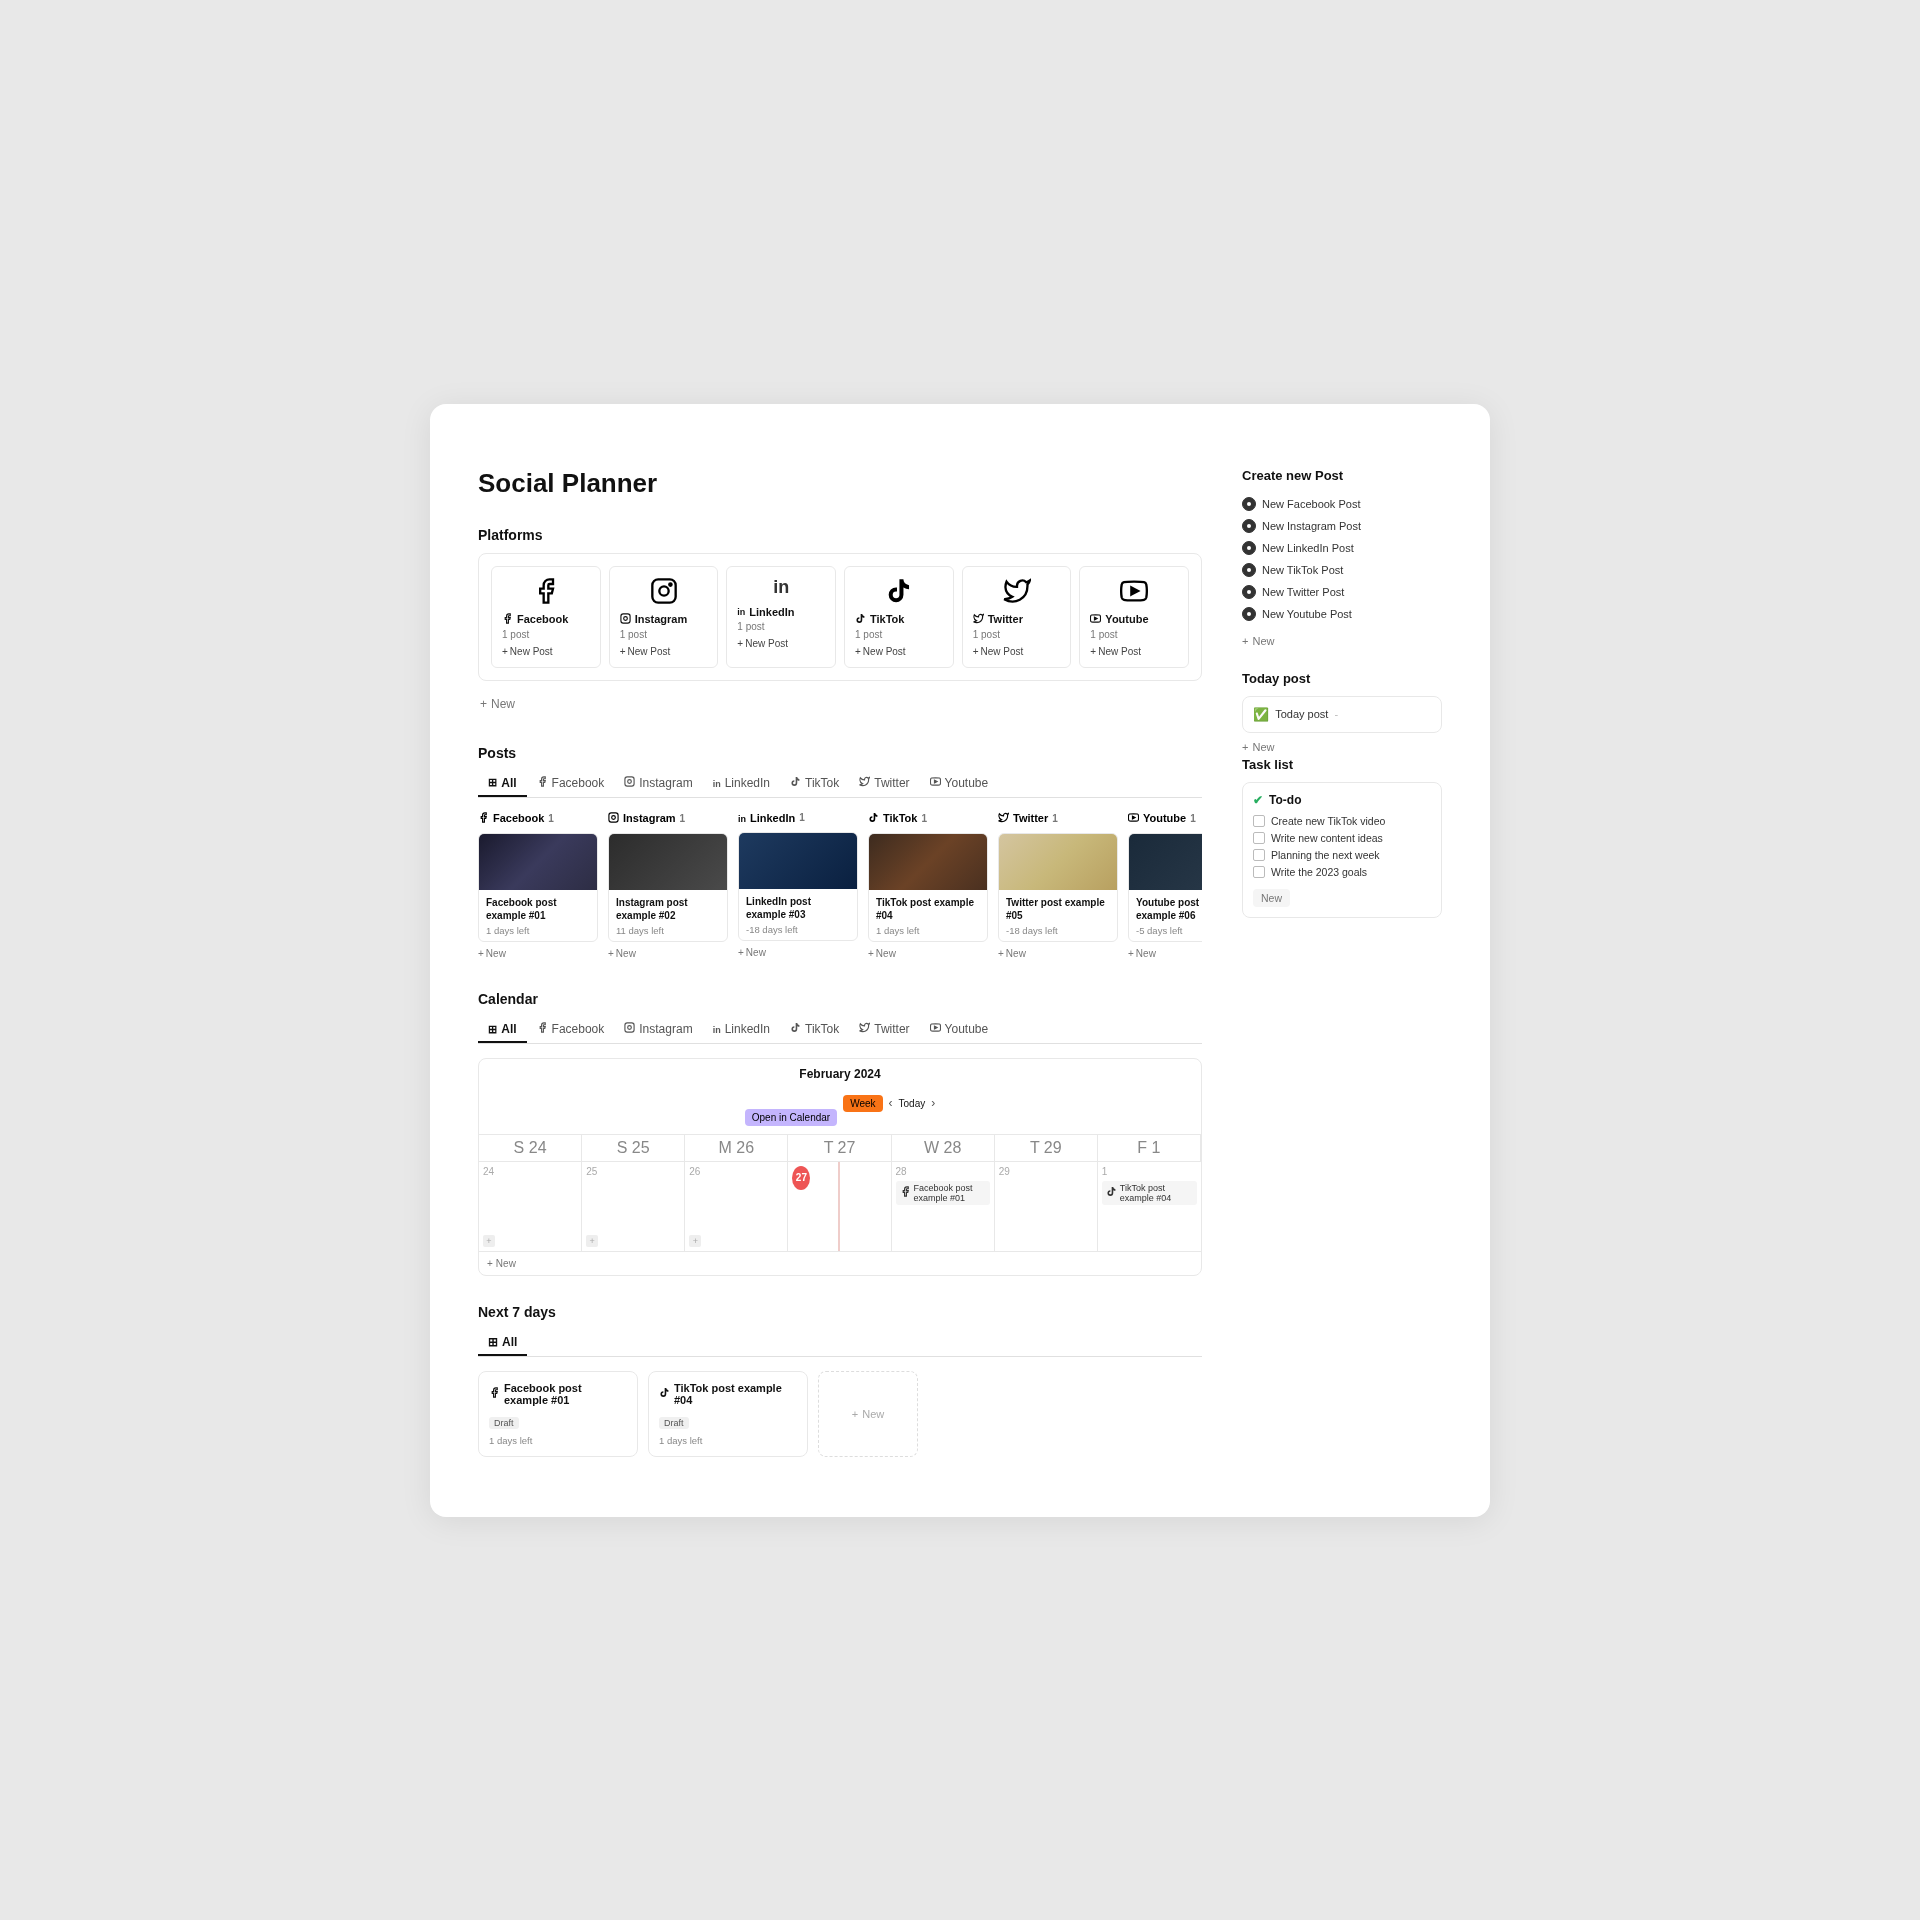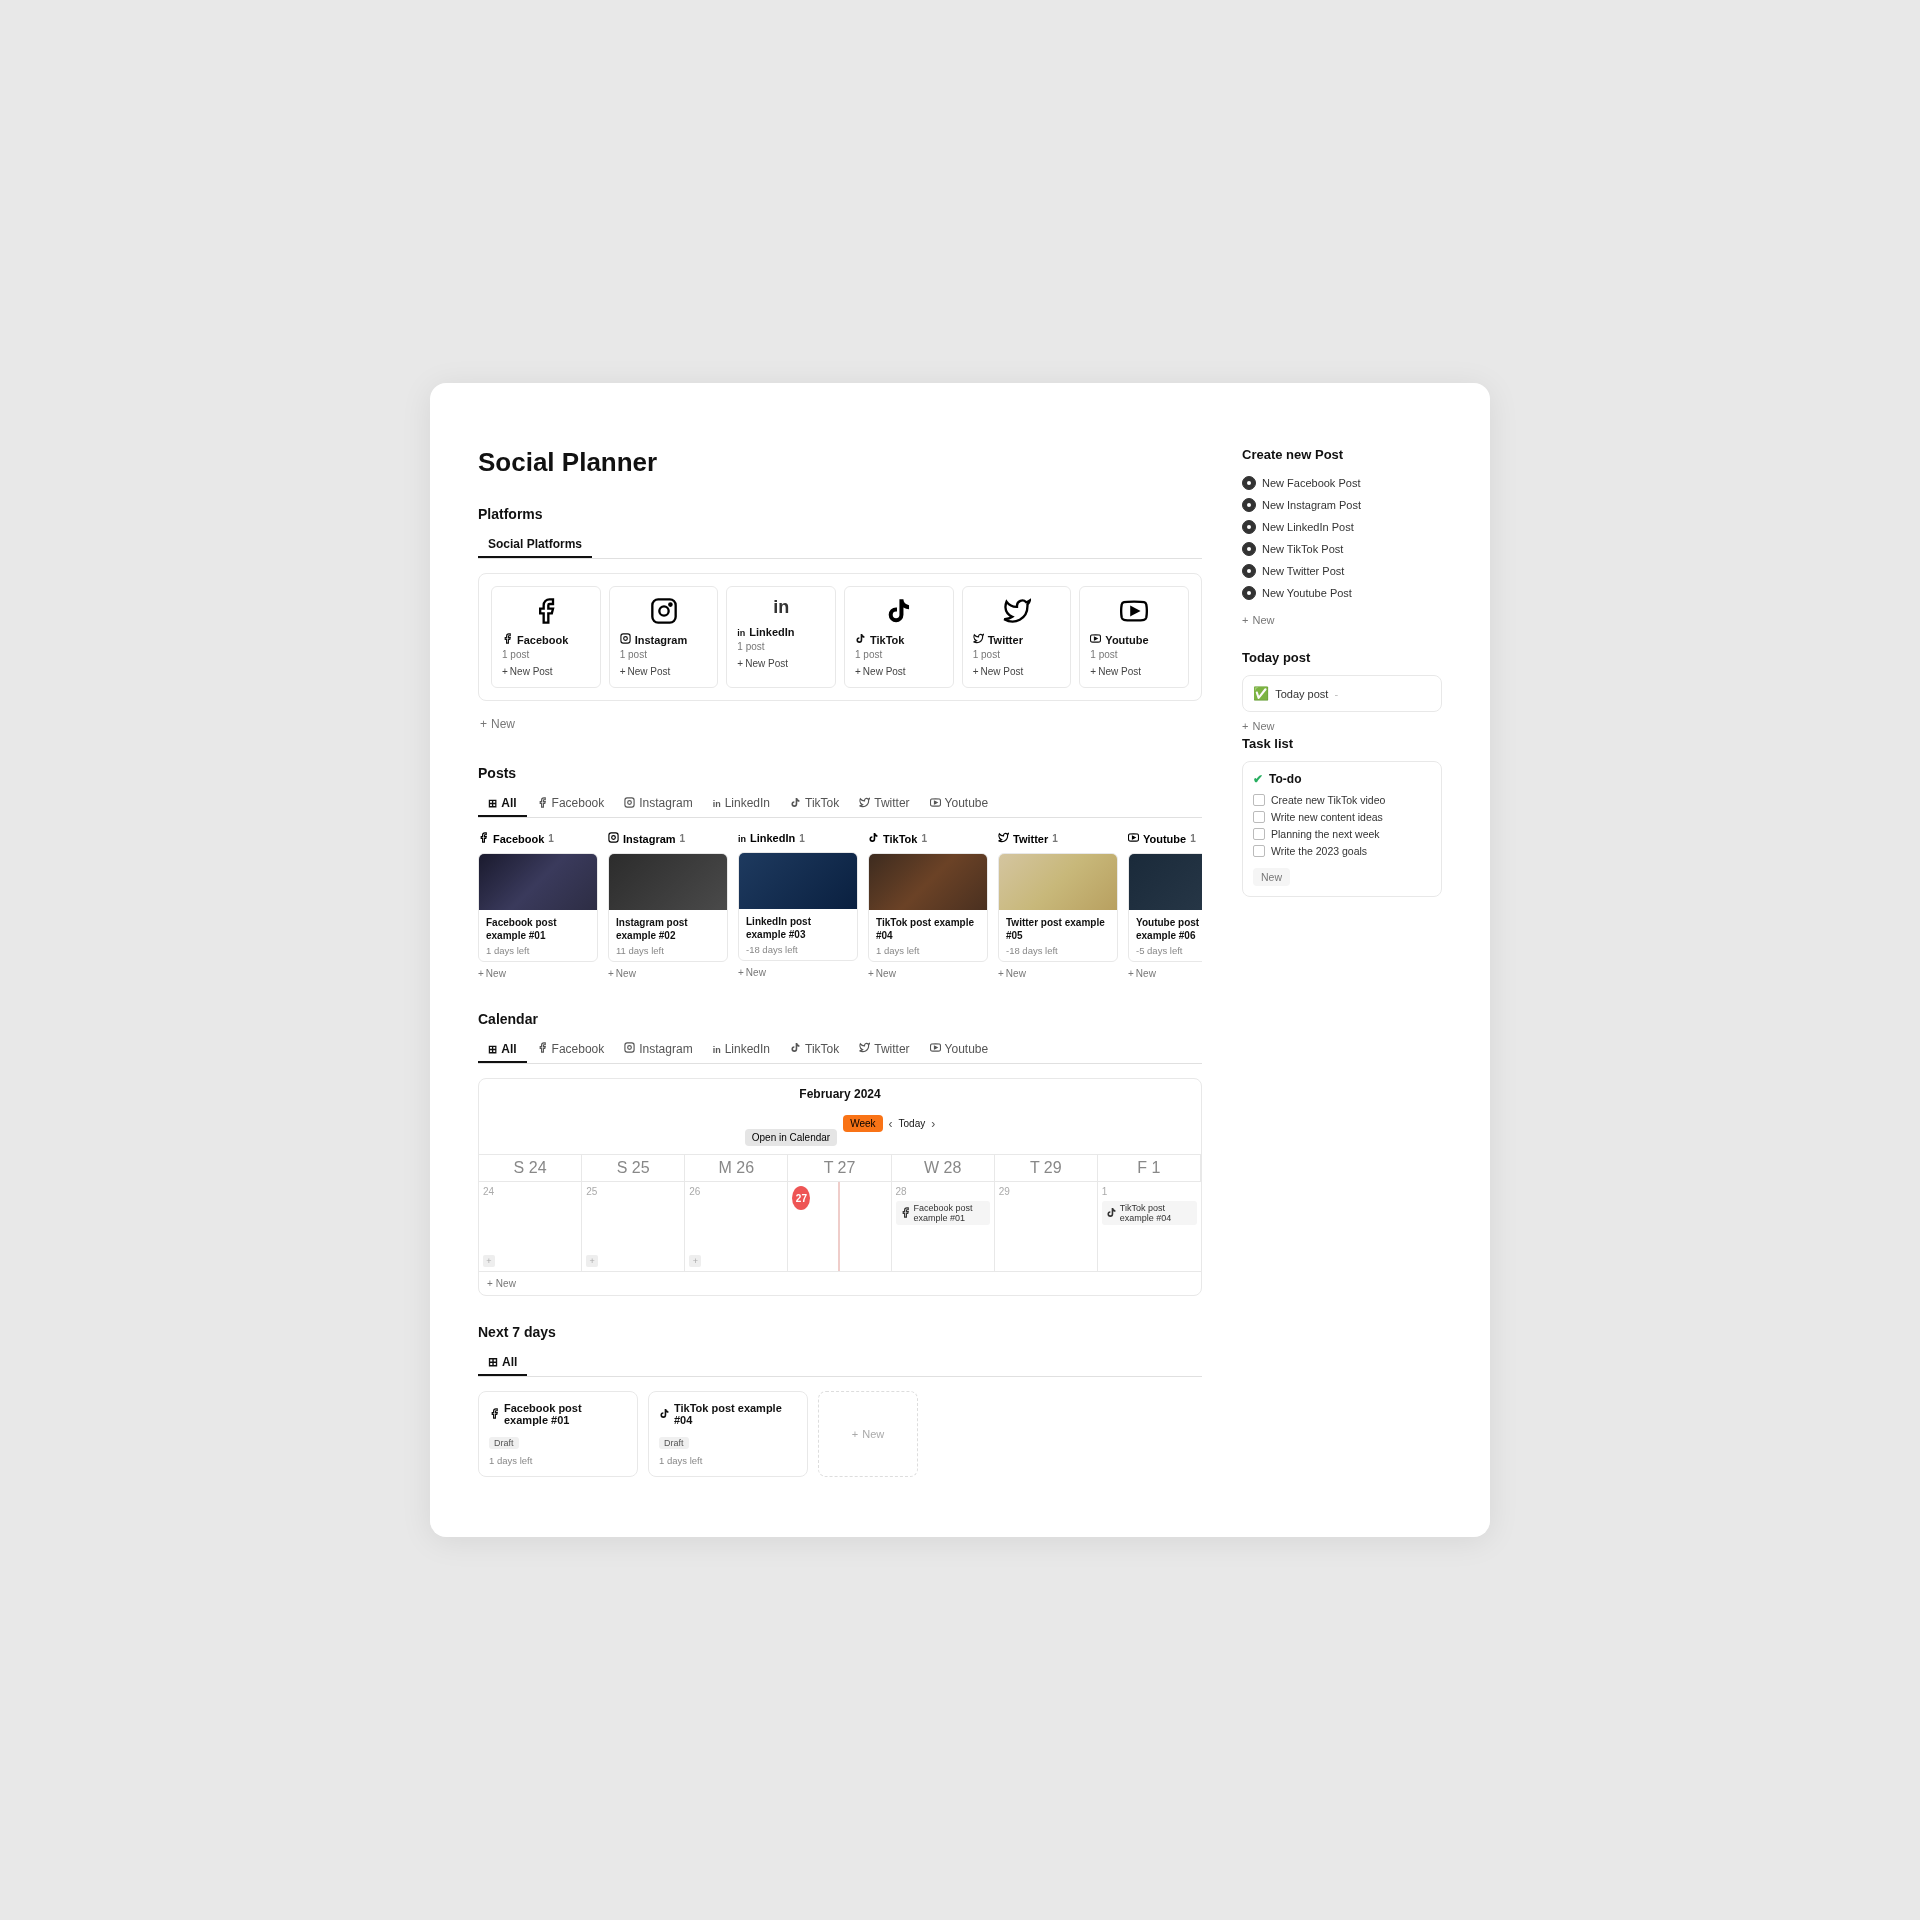--- a/index.html
+++ b/index.html
@@ -209,21 +209,21 @@
       font-weight: 600;
       color: #111;
     }
     .calendar-controls {
       display: flex;
       align-items: center;
       gap: 6px;
     }
     .cal-open-btn {
       font-size: 10px;
-      background: #e5e5e5;
+      background: #c4b5fd;
       border: none;
       border-radius: 4px;
       padding: 3px 7px;
       cursor: pointer;
       display: flex;
       align-items: center;
       gap: 3px;
       margin-top: 28px;
     }
     .cal-week-btn {
@@ -500,23 +500,20 @@
 </head>
 <body>
 
 <div class="main-card">
 
   <div class="left-col">
     <h1 class="page-title">Social Planner</h1>
 
     <div class="section-gap" style="margin-top:0">
       <div class="section-title">Platforms</div>
-      <div class="tab-bar">
-        <div class="tab active">Social Platforms</div>
-      </div>
       <div class="platforms-grid">
 
       <div class="platform-card">
     <div class="platform-big-icon">
       <svg viewBox="0 0 24 24" width="28" height="28" fill="none" stroke="currentColor" stroke-width="2">
                 <path d="M18 2h-3a5 5 0 0 0-5 5v3H7v4h3v8h4v-8h3l1-4h-4V7a1 1 0 0 1 1-1h3z"></path>
               </svg>
     </div>
     <div class="platform-name-row">
       <span class="platform-name-icon"><svg viewBox="0 0 24 24" width="11" height="11" fill="none" stroke="currentColor" stroke-width="2.5">

